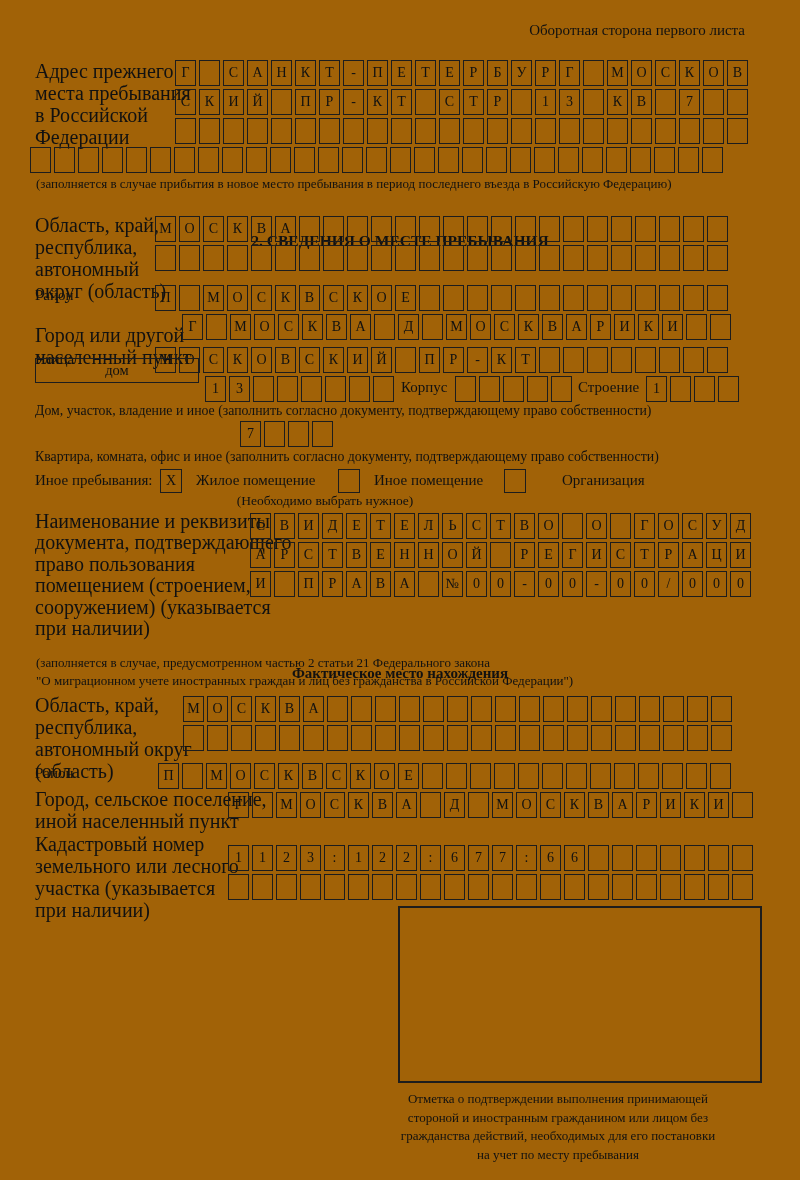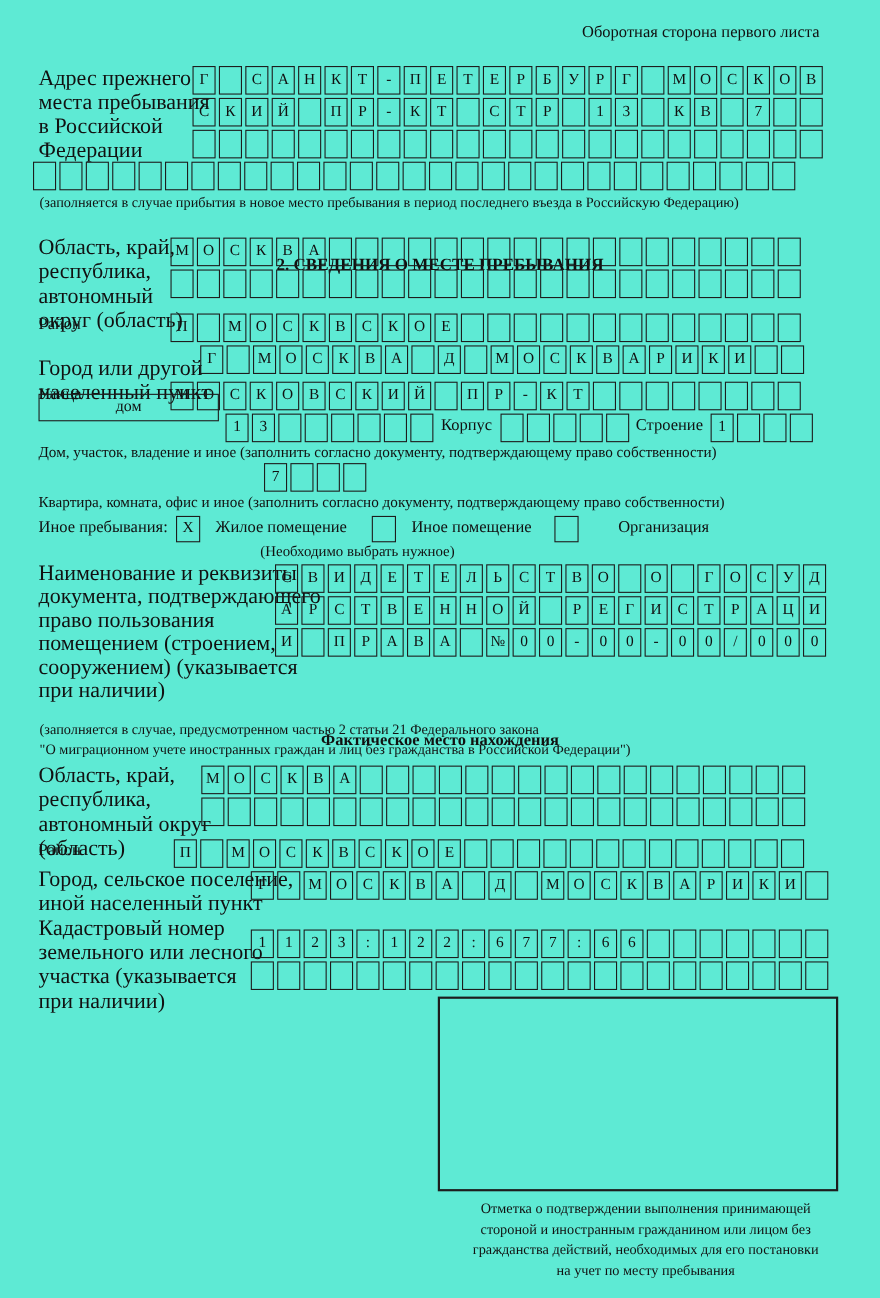--- a/index.html
+++ b/index.html
@@ -1,18 +1,18 @@
 <!DOCTYPE html>
 <html><head>
 <meta charset="utf-8">
 <style>
   * { margin:0; padding:0; box-sizing:border-box; }
   html,body { background:#ffffff; }
   .page {
-    position:relative; width:800px; height:1180px; background:#5eead4;
+    position:relative; width:800px; height:1180px; background:#a16207;
     font-family:"Liberation Serif", serif; color:#111; overflow:hidden;
   }
   .abs { position:absolute; }
   .lines { white-space:pre-line; font-size:20px; line-height:22px; }
   .cells { display:flex; }
   .cell {
     width:21px; height:26px; border:1.6px solid #1d1d1d; margin-right:3px;
     display:flex; align-items:center; justify-content:center;
     font-size:14px; font-family:"Liberation Serif", serif; flex:0 0 auto;
   }
@@ -74,21 +74,21 @@
   .p-s3-region-r1 { left:183px; top:696px; }
   .p-s3-region-r2 { left:183px; top:725px; }
   .p-s3-district-label { left:35px; top:765px; }
   .p-s3-district-row { left:158px; top:763px; }
   .p-s3-city-label { left:35px; top:788px; }
   .p-s3-city-row { left:228px; top:792px; }
   .p-cad-label { left:35px; top:833px; }
   .p-cadr1 { left:228px; top:845px; }
   .p-cadr2 { left:228px; top:874px; }
   .p-mark-box { left:398px; top:906px; width:364px; height:177px; border:2px solid #1d1d1d; }
-  .p-mark-caption { left:397px; top:1090px; width:380px; text-align:center;
+  .p-mark-caption { left:368px; top:1090px; width:380px; text-align:center;
                     white-space:pre-line; font-size:13px; line-height:18.5px; }
 </style>
 </head>
 <body>
 
 <div class="page">
 
   <div class="abs p-title">Оборотная сторона первого листа</div>
 
   <div class="abs lines p-s1-label">Адрес прежнего

